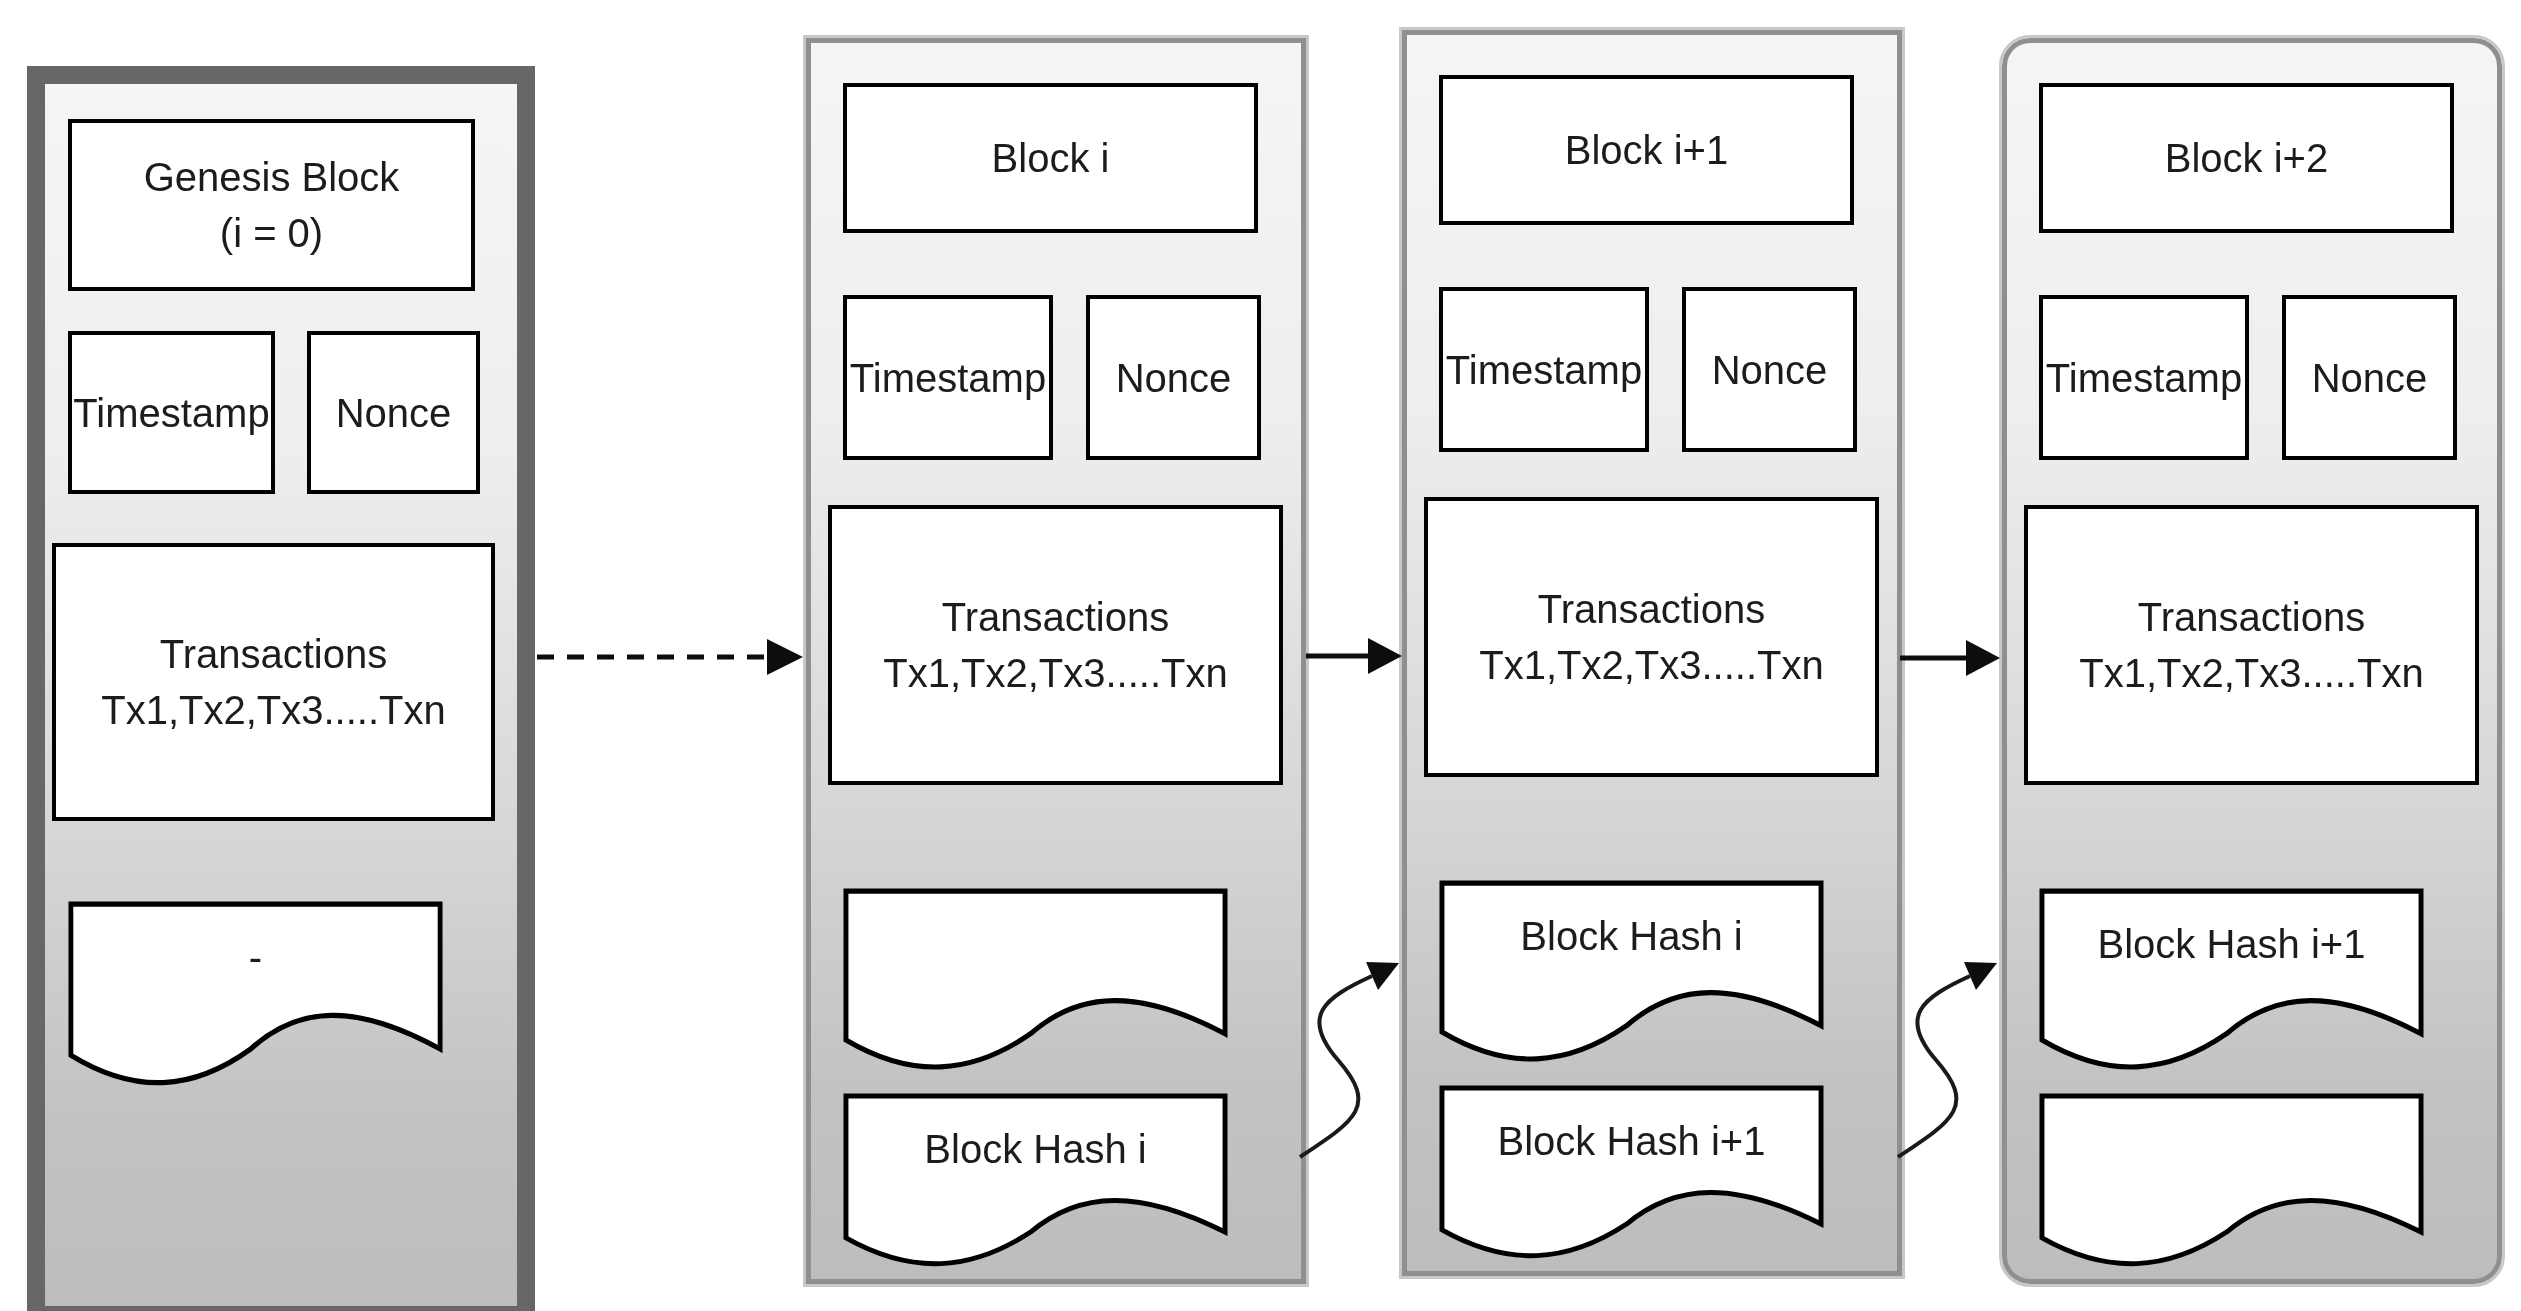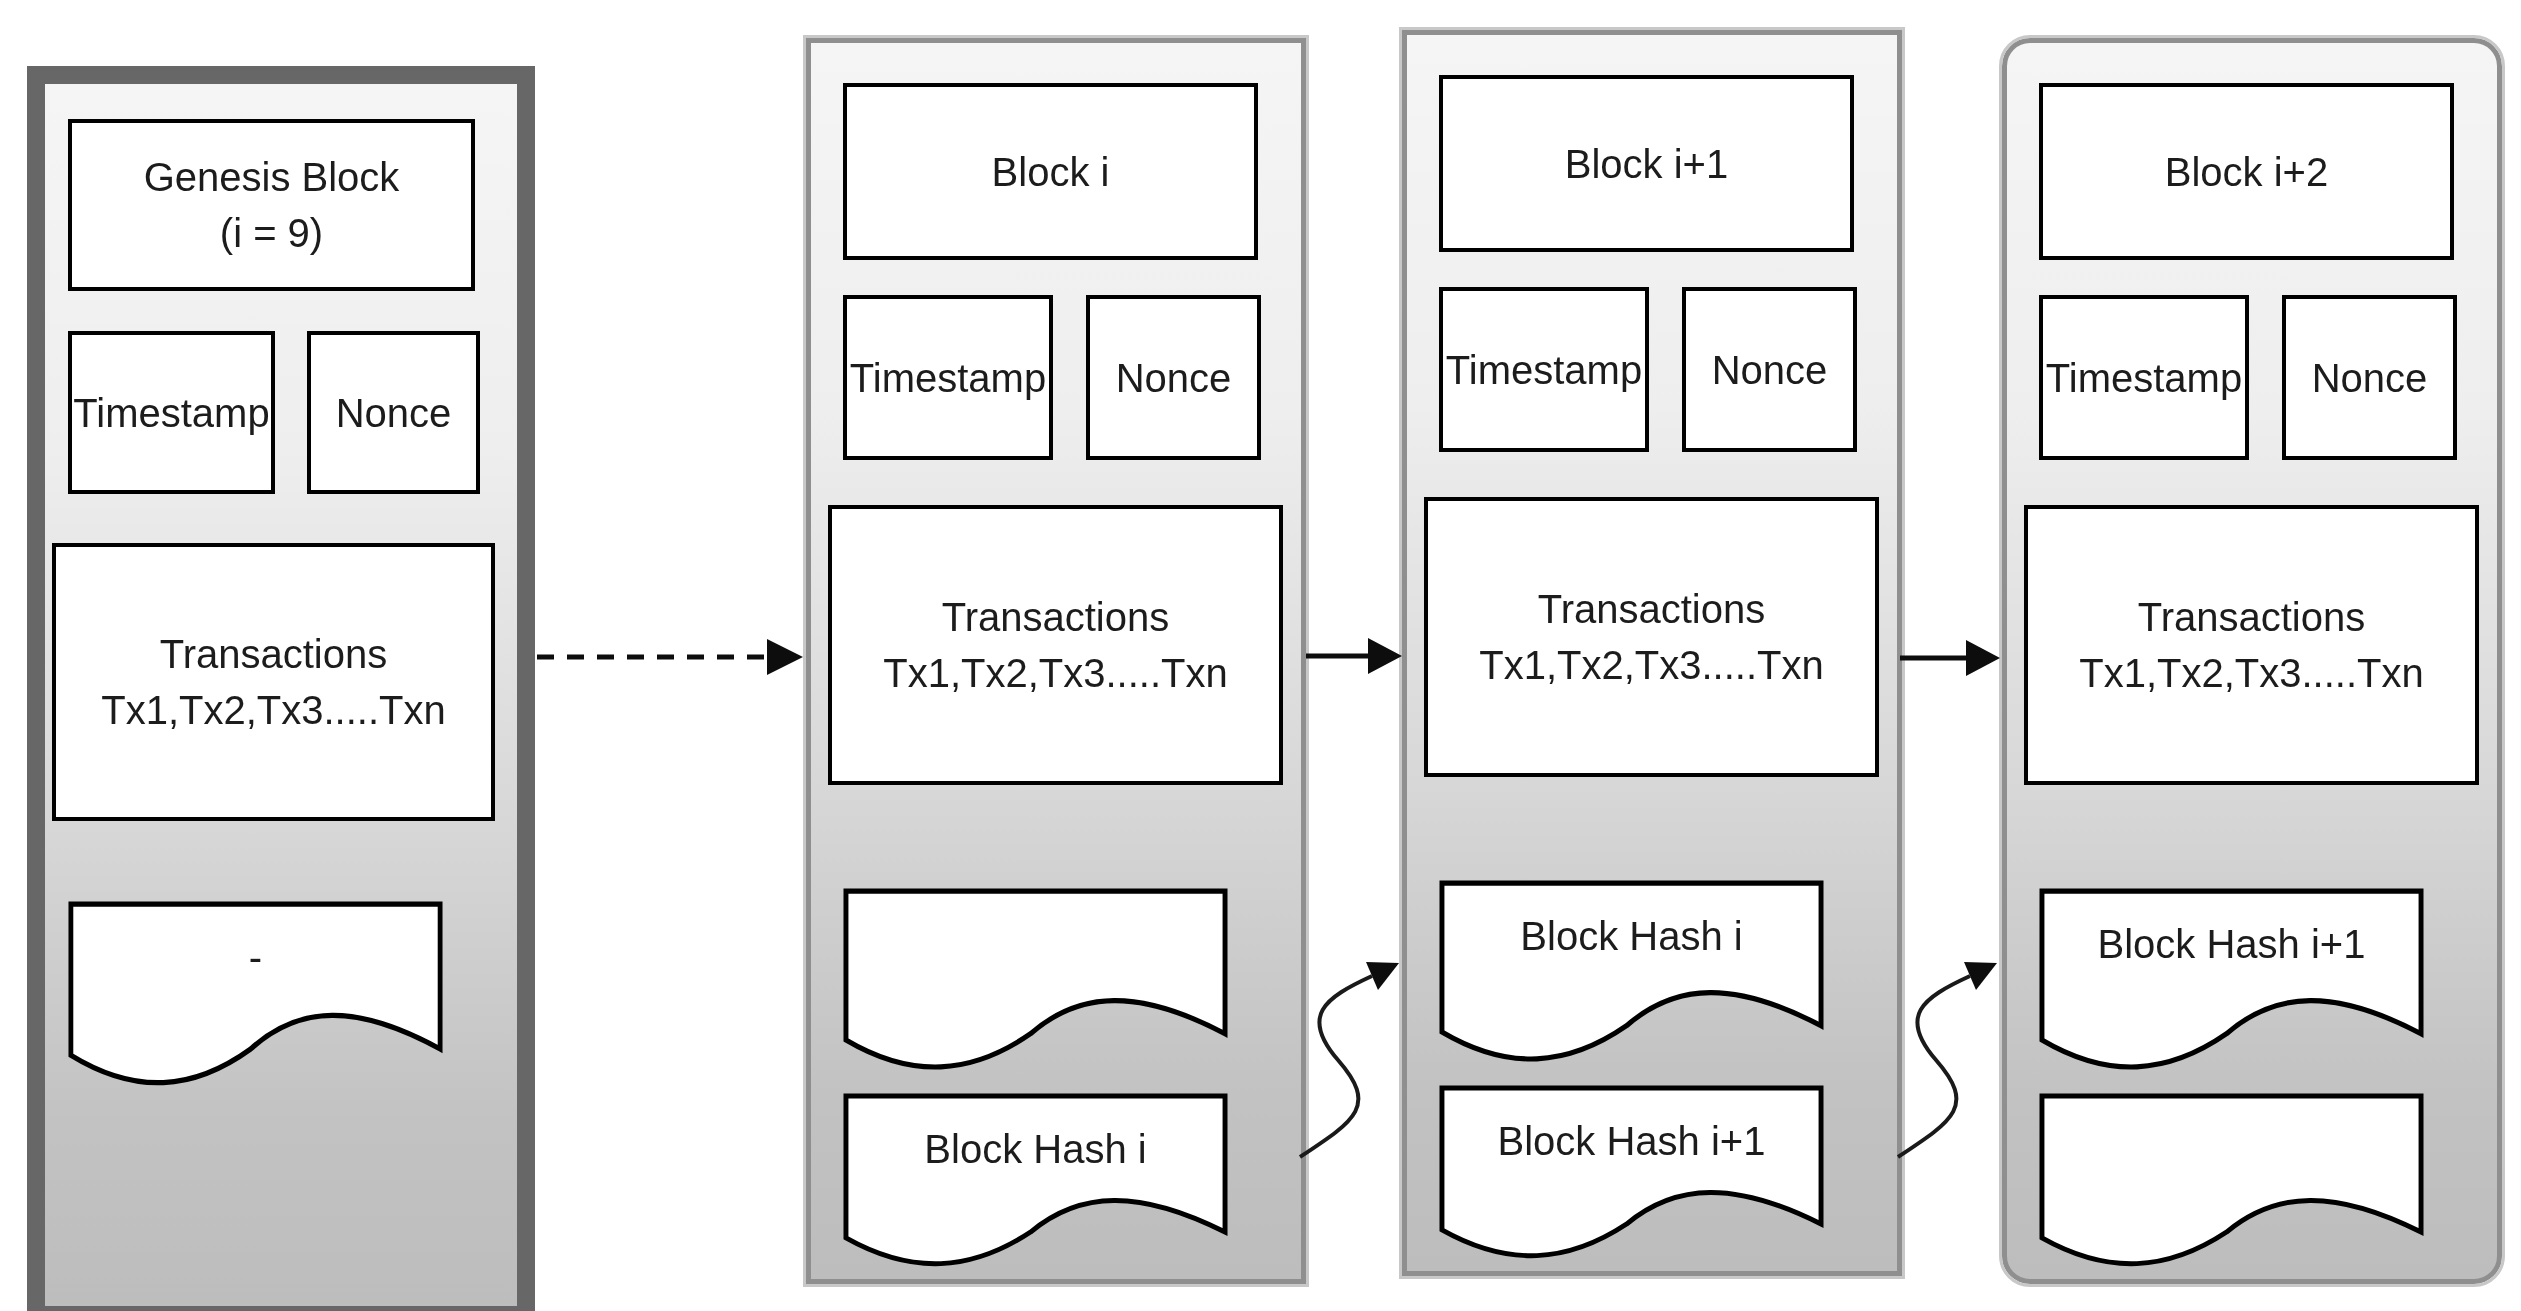--- a/index.html
+++ b/index.html
@@ -19,21 +19,21 @@
   .genesis{
     width:508px;height:1258px;
     border:18px solid #676767;
   }
   .box{
     position:absolute;box-sizing:border-box;background:#ffffff;border:4px solid #000000;
     display:flex;flex-direction:column;align-items:center;justify-content:center;
     text-align:center;font-size:40px;line-height:56px;
   }
   
-  .chain .title-box{left:32px;top:40px;width:415px;height:177px;}
+  .chain .title-box{left:32px;top:40px;width:415px;height:150px;}
   .chain .ts-box{left:32px;top:252px;width:210px;height:165px;}
   .chain .nonce-box{left:275px;top:252px;width:175px;height:165px;}
   .chain .tx-box{left:17px;top:462px;width:455px;height:280px;}
   .chain .doc1{left:32px;top:845px;width:385px;height:195px;}
   .chain .doc2{left:32px;top:1050px;width:385px;height:186px;}
   
   .genesis .title-box{left:23px;top:35px;width:407px;height:172px;}
   .genesis .ts-box{left:23px;top:247px;width:207px;height:163px;}
   .genesis .nonce-box{left:262px;top:247px;width:173px;height:163px;}
   .genesis .tx-box{left:7px;top:459px;width:443px;height:278px;}
@@ -49,21 +49,21 @@
   .connector{position:absolute;}
 </style>
 </head>
 <body>
 
 <div class="canvas">
 
   <div class="block genesis" style="left:27px;top:30px;margin-top:36px;">
     <div class="box title-box">
       <div>Genesis Block</div>
-      <div>(i = 9)</div>
+      <div>(i = 0)</div>
     </div>
     <div class="box ts-box">
       <span>Timestamp</span>
     </div>
     <div class="box nonce-box">
       <span>Nonce</span>
     </div>
     <div class="box tx-box">
       <div>Transactions</div>
       <div>Tx1,Tx2,Tx3.....Txn</div>

